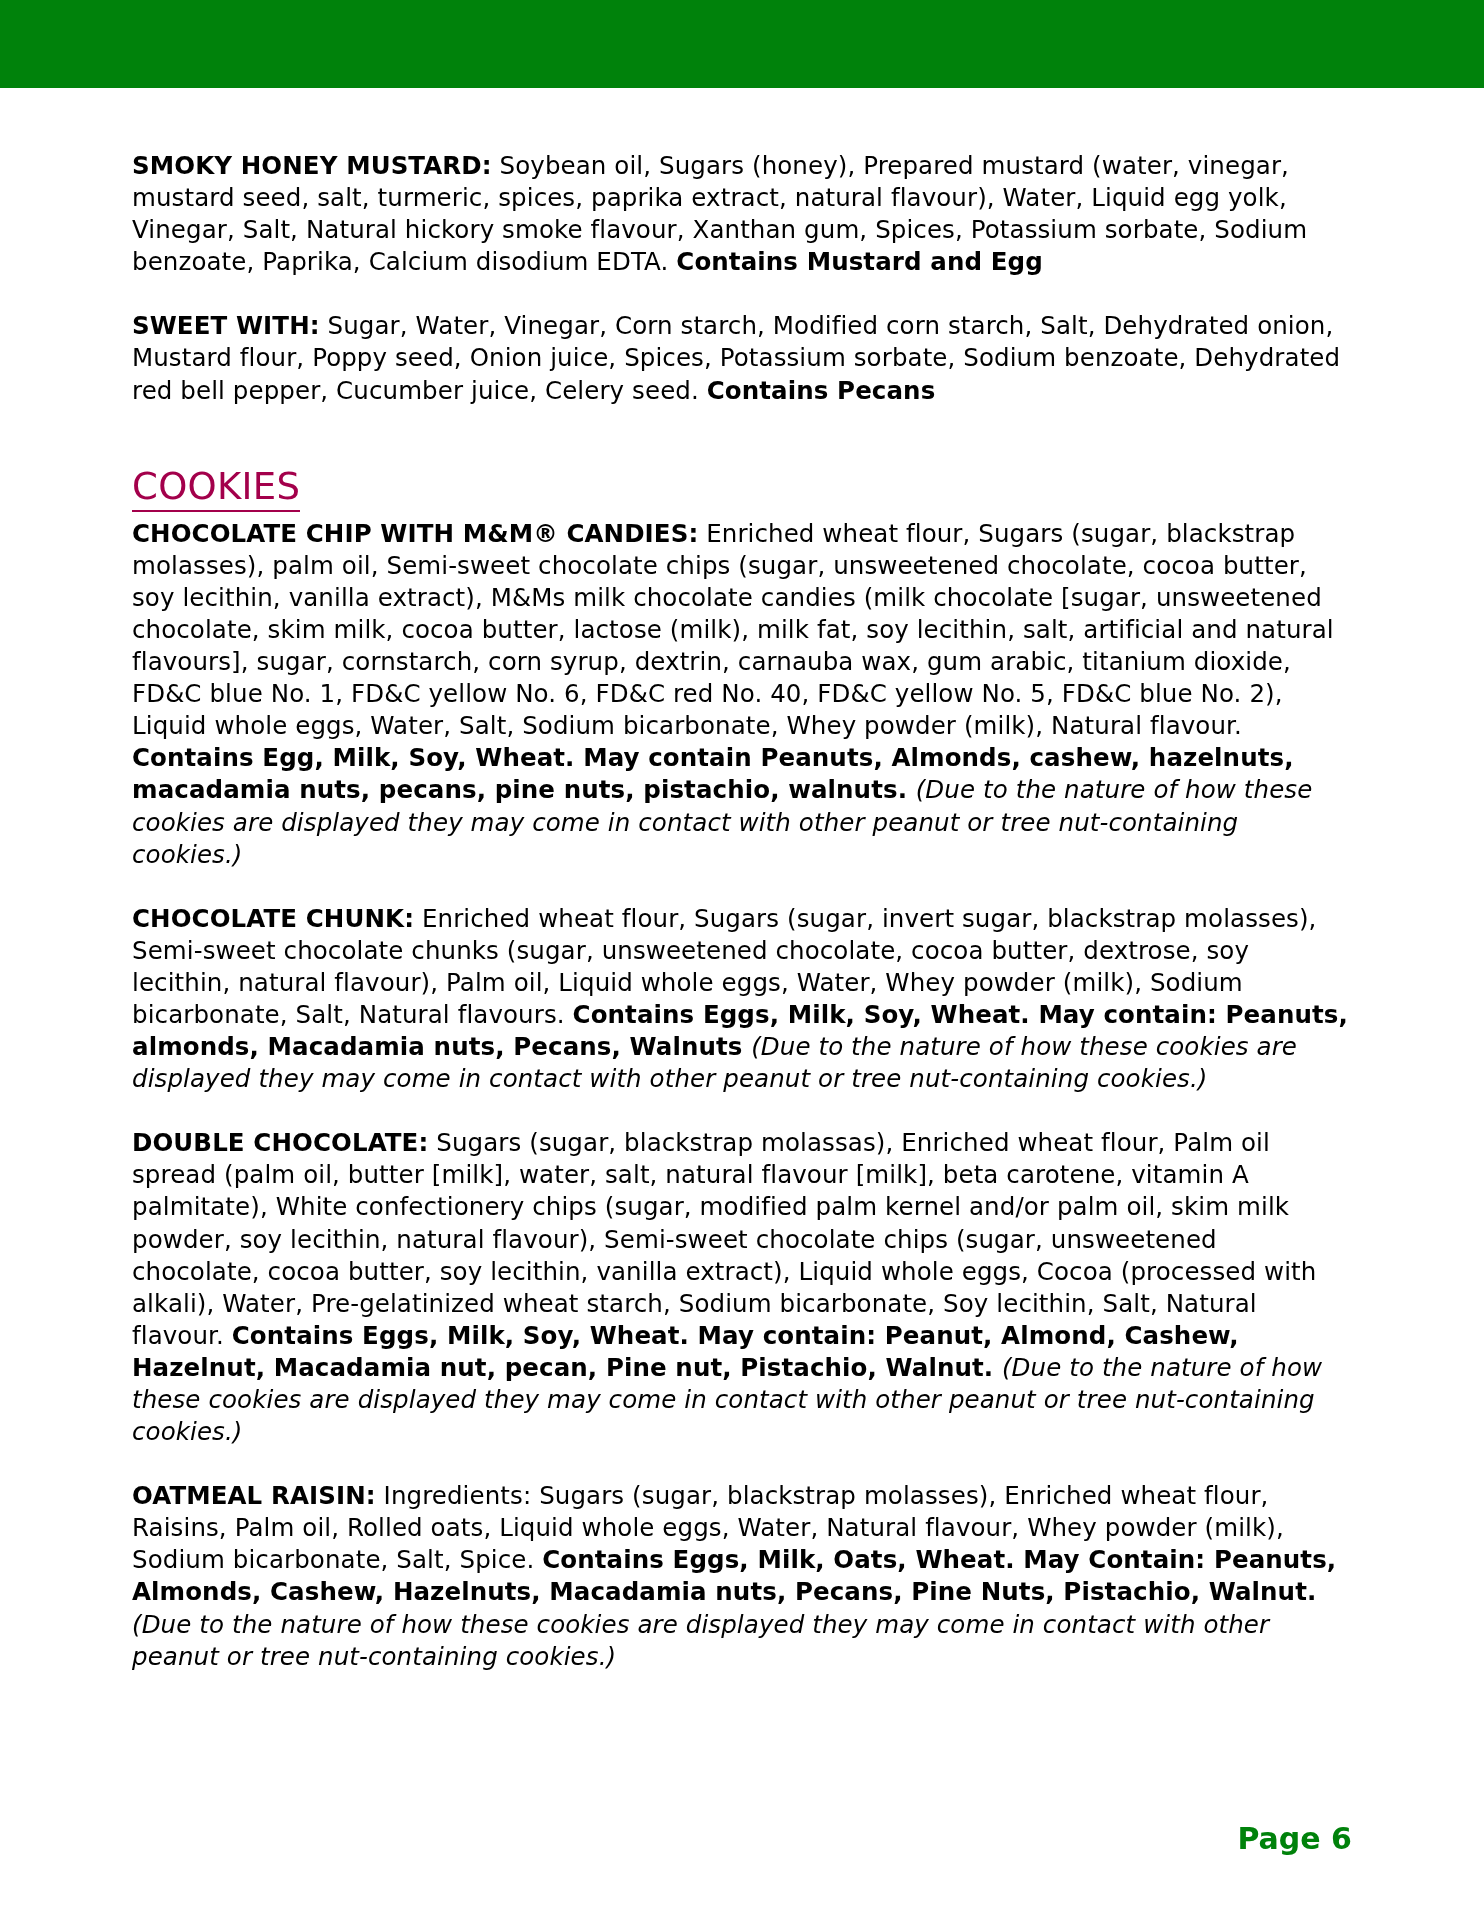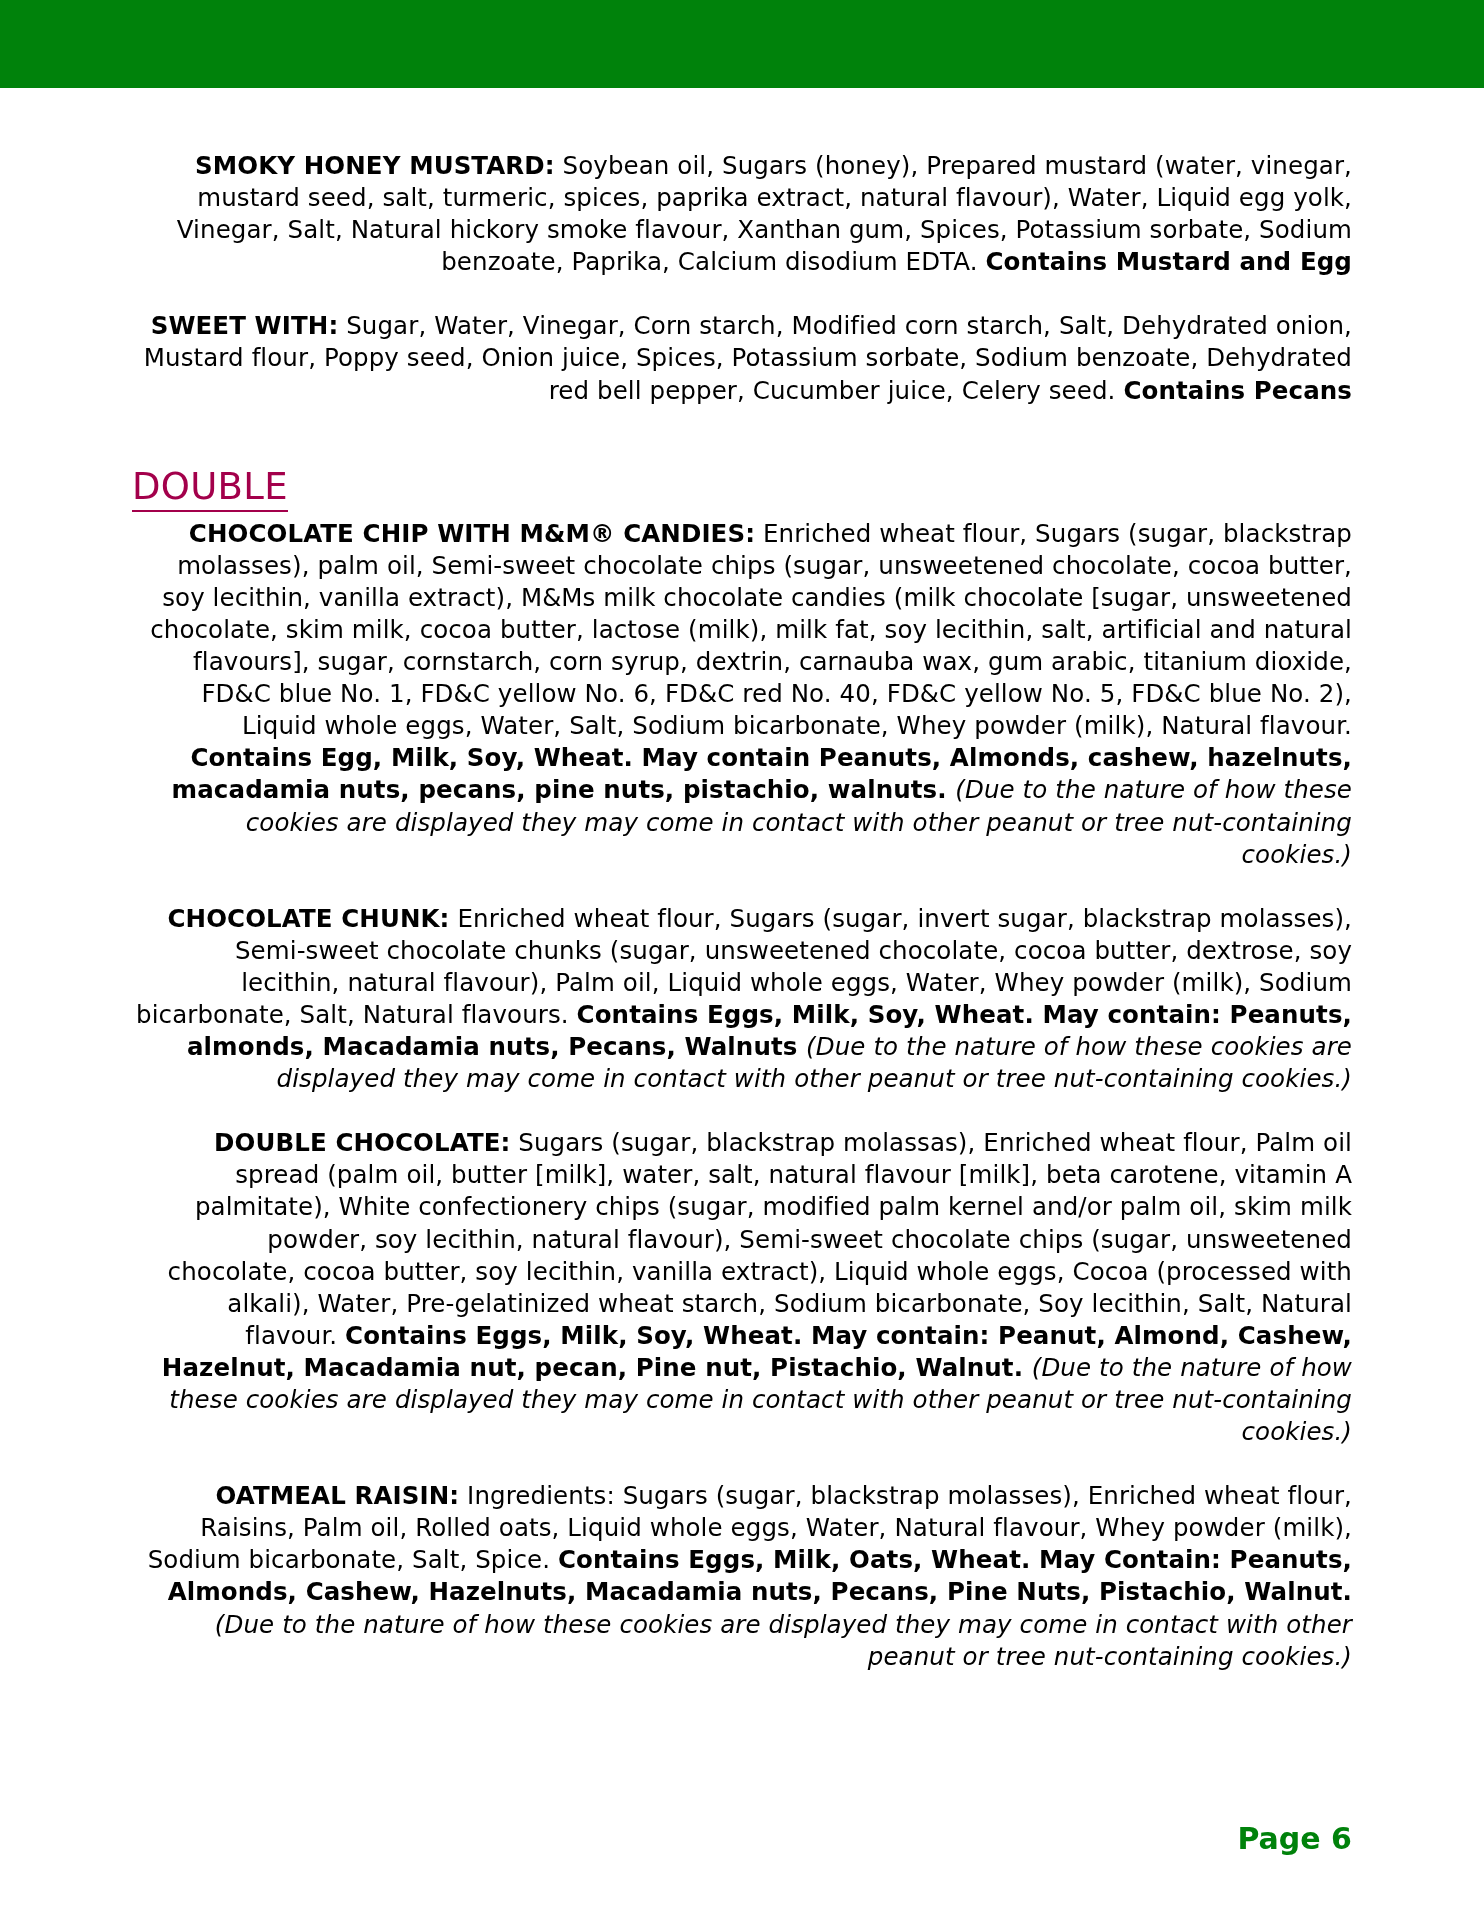--- a/index.html
+++ b/index.html
@@ -26,21 +26,21 @@
     height: 88px;
     background: #00820b;
   }
   .content {
     padding: 62px 132px 0 132px;
   }
   p.item {
     font-size: 24.5px;
     line-height: 1.31;
     margin: 0 0 32px 0;
-    text-align: right;
+    text-align: left;
     letter-spacing: 0.1px;
   }
   .name {
     font-weight: bold;
   }
   .contains {
     font-weight: bold;
   }
   .note {
     font-style: italic;
@@ -78,21 +78,21 @@
     <p class="item">
       <span class="name">SMOKY HONEY MUSTARD:</span><span> Soybean oil, Sugars (honey), Prepared mustard (water, vinegar, mustard seed, salt, turmeric, spices, paprika extract, natural flavour), Water, Liquid egg yolk, Vinegar, Salt, Natural hickory smoke flavour, Xanthan gum, Spices, Potassium sorbate, Sodium benzoate, Paprika, Calcium disodium EDTA. </span><span class="contains">Contains Mustard and Egg</span>
     </p>
 
     <p class="item">
       <span class="name">SWEET WITH:</span><span> Sugar, Water, Vinegar, Corn starch, Modified corn starch, Salt, Dehydrated onion, Mustard flour, Poppy seed, Onion juice, Spices, Potassium sorbate, Sodium benzoate, Dehydrated red bell pepper, Cucumber juice, Celery seed. </span><span class="contains">Contains Pecans</span>
     </p>
 
 
     <h2 class="section">
-      <span class="section-underline">DOUBLE</span>
+      <span class="section-underline">COOKIES</span>
     </h2>
 
     <p class="item">
       <span class="name">CHOCOLATE CHIP WITH M&amp;M® CANDIES:</span><span> Enriched wheat flour, Sugars (sugar, blackstrap molasses), palm oil, Semi-sweet chocolate chips (sugar, unsweetened chocolate, cocoa butter, soy lecithin, vanilla extract), M&amp;Ms milk chocolate candies (milk chocolate [sugar, unsweetened chocolate, skim milk, cocoa butter, lactose (milk), milk fat, soy lecithin, salt, artificial and natural flavours], sugar, cornstarch, corn syrup, dextrin, carnauba wax, gum arabic, titanium dioxide, FD&amp;C blue No. 1, FD&amp;C yellow No. 6, FD&amp;C red No. 40, FD&amp;C yellow No. 5, FD&amp;C blue No. 2), Liquid whole eggs, Water, Salt, Sodium bicarbonate, Whey powder (milk), Natural flavour. </span><span class="contains">Contains Egg, Milk, Soy, Wheat. May contain Peanuts, Almonds, cashew, hazelnuts, macadamia nuts, pecans, pine nuts, pistachio, walnuts. </span><span class="note">(Due to the nature of how these cookies are displayed they may come in contact with other peanut or tree nut-containing cookies.)</span>
     </p>
 
     <p class="item">
       <span class="name">CHOCOLATE CHUNK:</span><span> Enriched wheat flour, Sugars (sugar, invert sugar, blackstrap molasses), Semi-sweet chocolate chunks (sugar, unsweetened chocolate, cocoa butter, dextrose, soy lecithin, natural flavour), Palm oil, Liquid whole eggs, Water, Whey powder (milk), Sodium bicarbonate, Salt, Natural flavours. </span><span class="contains">Contains Eggs, Milk, Soy, Wheat. May contain: Peanuts, almonds, Macadamia nuts, Pecans, Walnuts </span><span class="note">(Due to the nature of how these cookies are displayed they may come in contact with other peanut or tree nut-containing cookies.)</span>
     </p>
 

